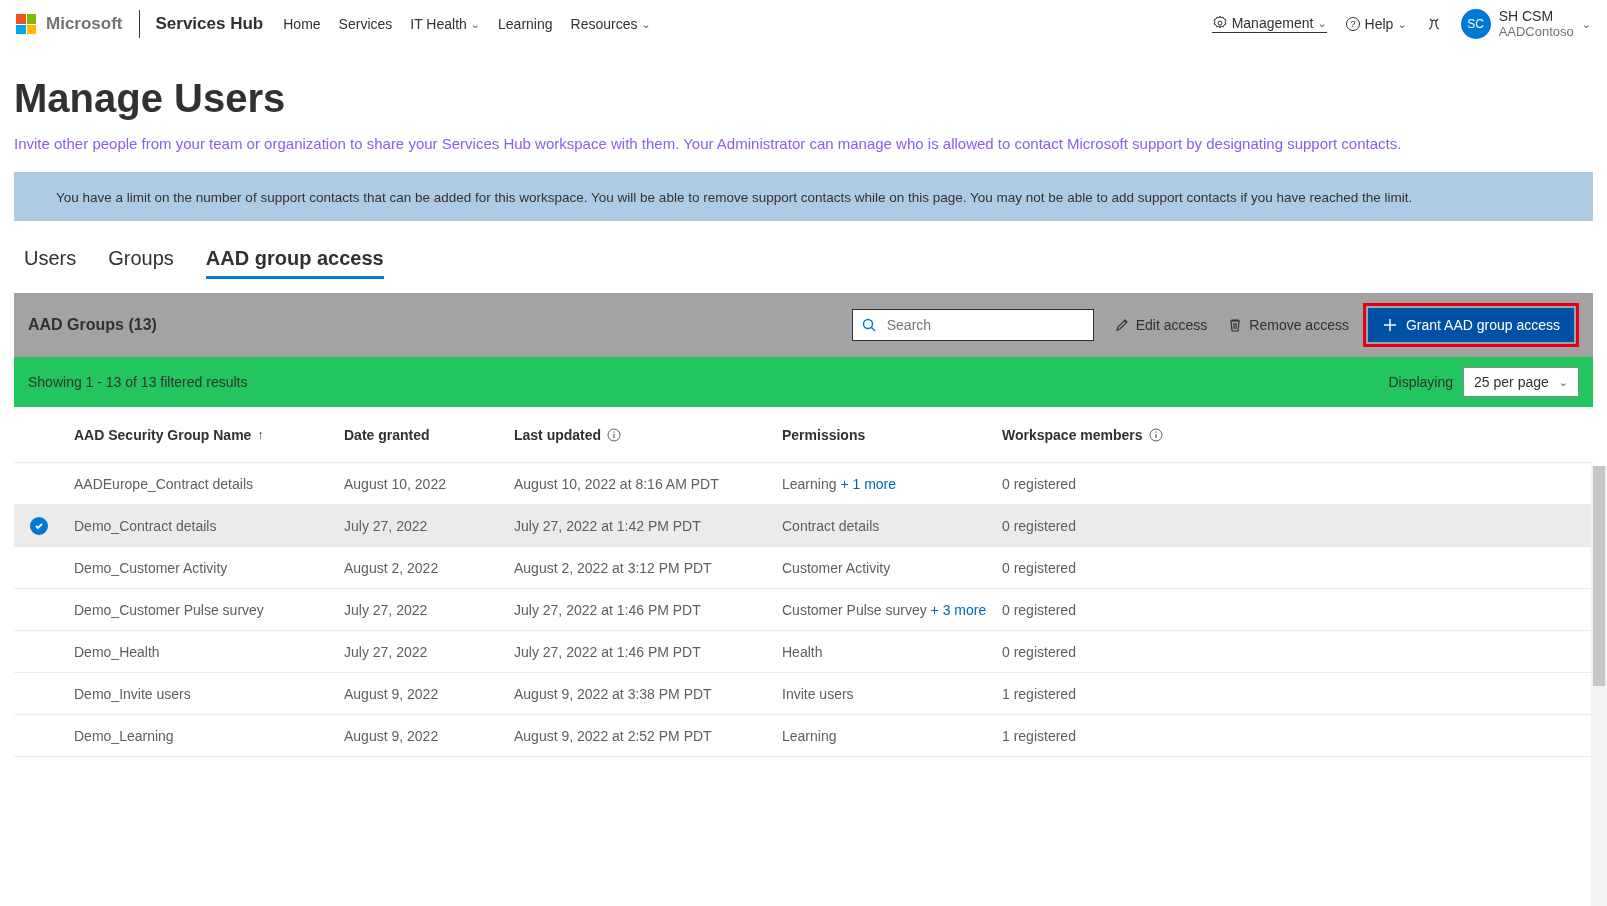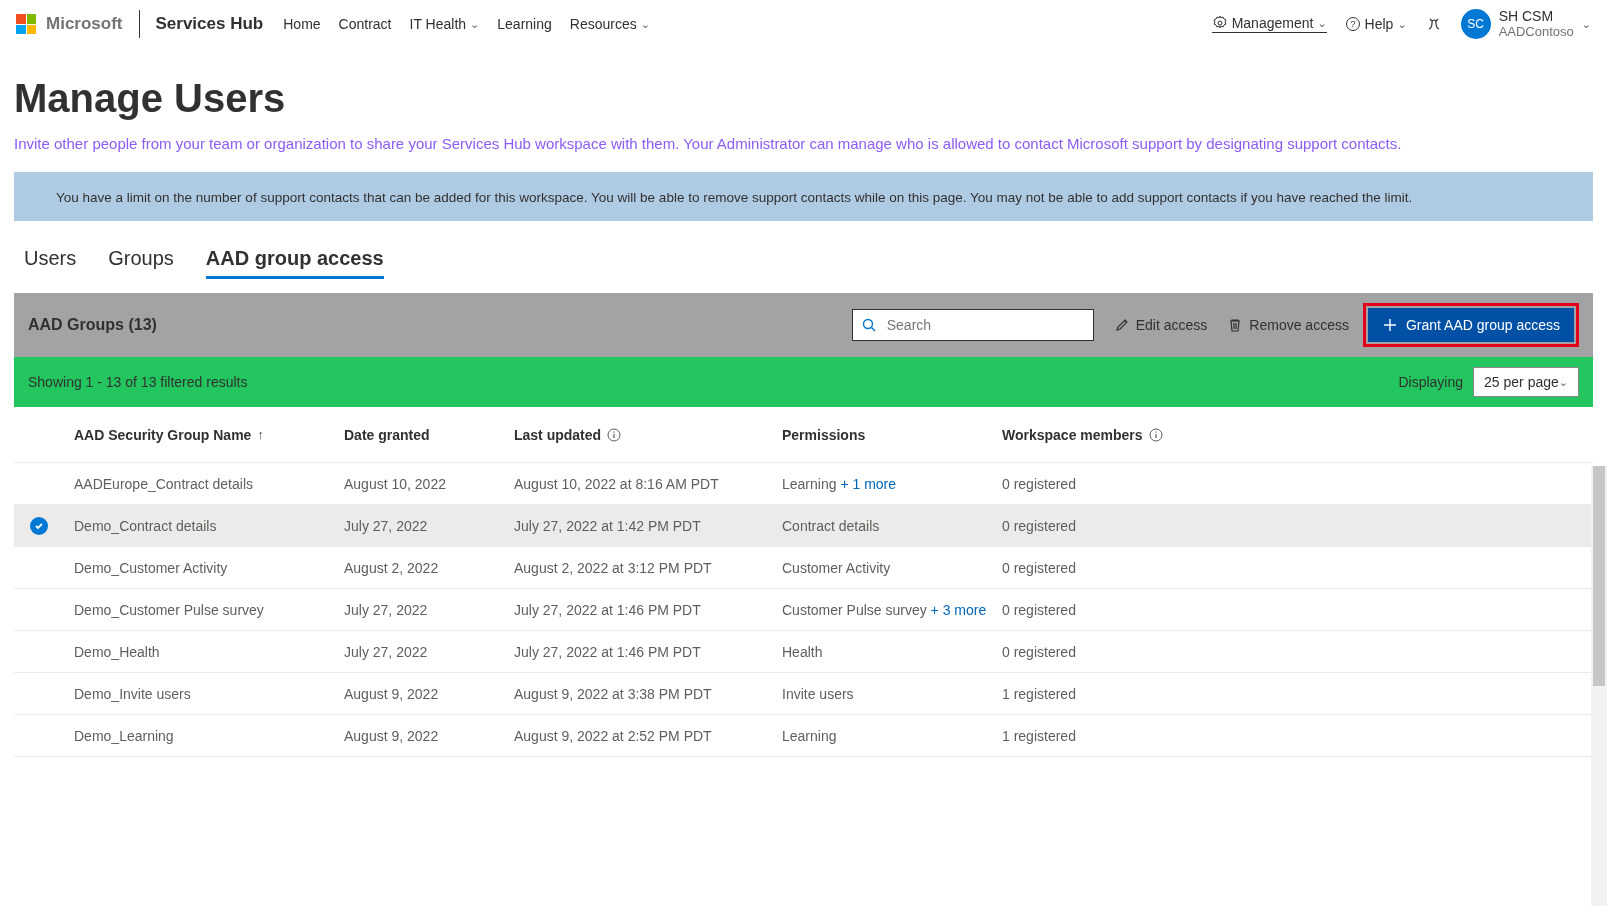--- a/index.html
+++ b/index.html
@@ -41,21 +41,21 @@
   .tab.active{font-weight:600;border-bottom:3px solid #0078d4;}
   .toolbar{background:#a3a3a3;display:flex;align-items:center;padding:10px 14px;margin-top:14px;}
   .tb-title{font-size:16px;font-weight:600;}
   .search-box{display:flex;align-items:center;border:1px solid #323130;background:#fff;height:32px;width:242px;padding:0 8px;gap:8px;}
   .search-box input{border:none;outline:none;flex:1;font-size:14px;background:transparent;}
   .tb-action{display:flex;align-items:center;gap:6px;color:#323130;cursor:pointer;margin-left:20px;font-size:14px;}
   .primary-btn{background:#0050A5;color:#fff;height:34px;display:flex;align-items:center;gap:8px;padding:0 14px;margin-left:14px;cursor:pointer;font-size:14px;}
   .primary-wrap{border:3px solid #E3001B;padding:2px;margin-left:14px;}
   .results-bar{background:#22c55e;display:flex;align-items:center;justify-content:space-between;padding:10px 14px;font-size:14px;}
   .display-ctrl{display:flex;align-items:center;gap:10px;}
-  .select-like{border:1px solid #8a8886;background:#fff;height:30px;display:flex;align-items:center;padding:0 10px;cursor:pointer;font-size:14px;}
+  .select-like{border:1px solid #8a8886;background:#fff;height:30px;display:flex;align-items:center;padding:0 10px;gap:10px;cursor:pointer;font-size:14px;}
   .table{display:flex;flex-direction:column;}
   .thead,.trow{display:grid;grid-template-columns:60px 270px 170px 268px 220px 1fr;align-items:center;min-height:42px;border-bottom:1px solid #edebe9;padding-right:14px;}
   .thead{font-weight:600;font-size:14px;min-height:56px;border-bottom:1px solid #edebe9;}
   .th{display:flex;align-items:center;gap:6px;}
   .trow{font-size:14px;color:#605e5c;}
   .trow.selected{background:#edebe9;}
   .check{width:18px;height:18px;border-radius:50%;background:#0078d4;display:flex;align-items:center;justify-content:center;color:#fff;margin-left:16px;}
   .link{color:#0067B8;}
   .arrow-up{font-size:12px;}
   .scroll-track{position:fixed;right:0;top:466px;bottom:0;width:16px;background:#f3f2f1;}
@@ -71,21 +71,21 @@
         <span></span>
         <span></span>
         <span></span>
       </div>
     <span class="ms-name">Microsoft</span>
   </div>
   <div class="vdivider"></div>
   <div class="app-name">Services Hub</div>
   <div class="nav">
     <span class="nav-item">Home</span>
-    <span class="nav-item">Contract</span>
+    <span class="nav-item">Services</span>
     <span class="nav-item">
       <span>IT Health</span>
       <span class="chev">⌄</span>
     </span>
     <span class="nav-item">Learning</span>
     <span class="nav-item">
       <span>Resources</span>
       <span class="chev">⌄</span>
     </span>
   </div>

